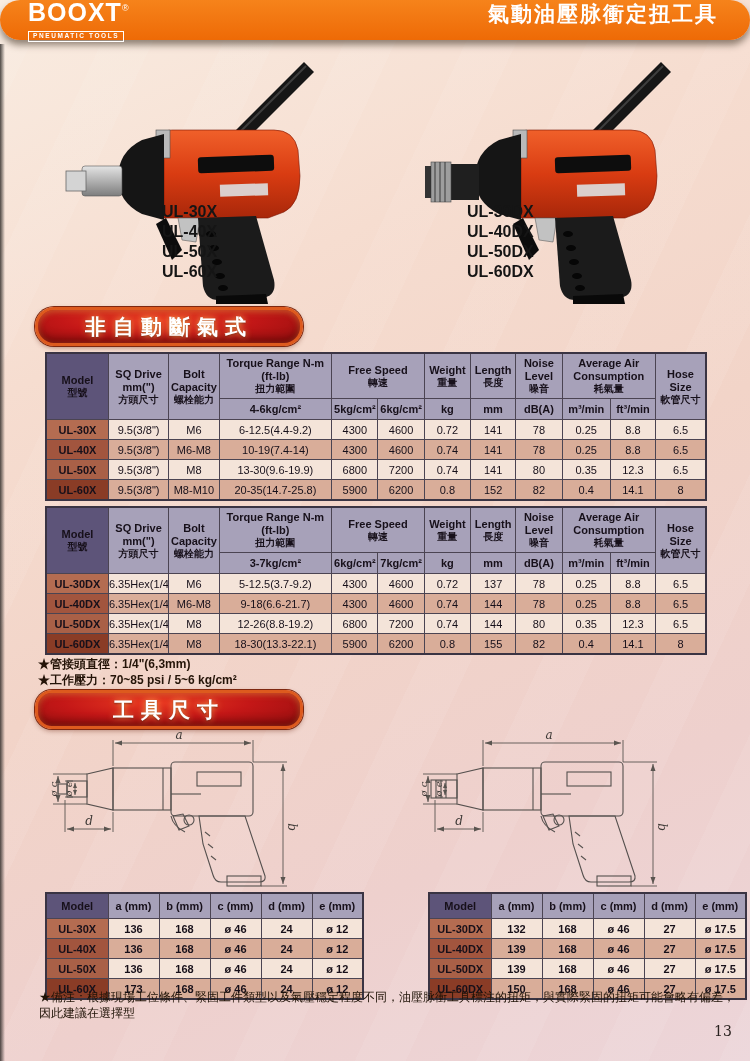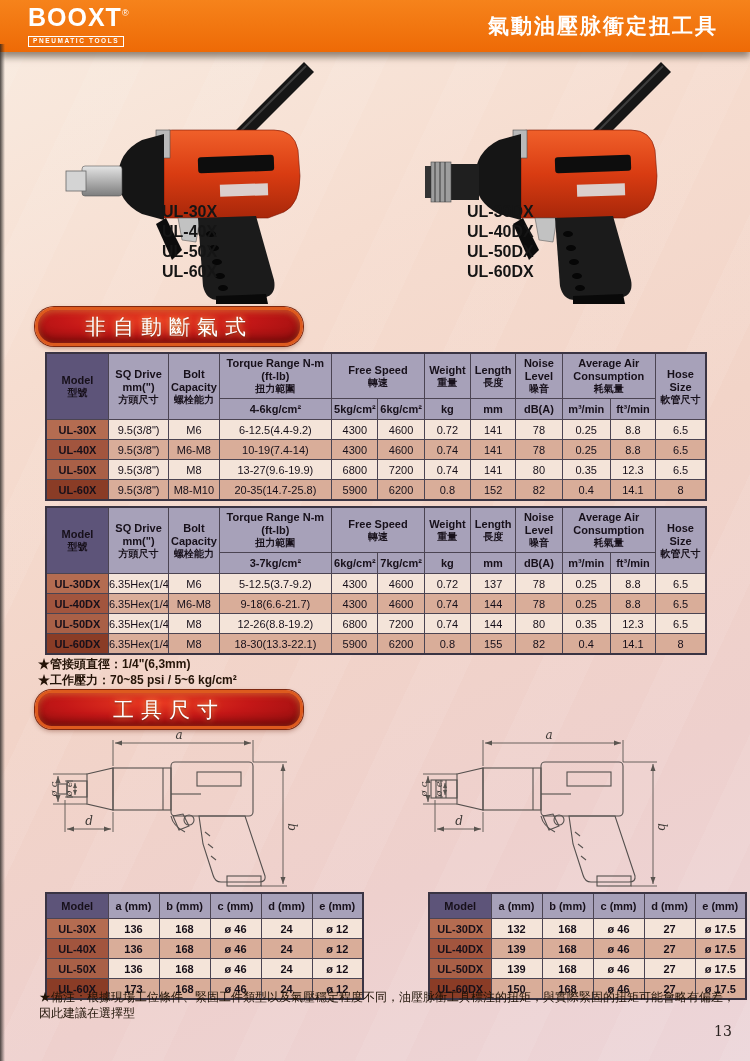--- a/index.html
+++ b/index.html
@@ -5,24 +5,24 @@
   html,body{margin:0;padding:0;background:#d9c4c2;}
   .page{position:relative;width:750px;height:1061px;margin:0 auto;overflow:hidden;
     font-family:"Liberation Sans",sans-serif;
     background:linear-gradient(155deg,#f9ece1 0%,#f6ddd0 28%,#f2d4c8 52%,#eed0cd 76%,#ecd5d9 100%);}
   .page .streaks{position:absolute;inset:0;pointer-events:none;
     background:repeating-linear-gradient(115deg,rgba(255,255,255,0.07) 0 46px,rgba(255,255,255,0) 46px 110px);}
   .edge{position:absolute;left:0;top:44px;width:5px;height:1017px;
     background:linear-gradient(90deg,rgba(35,32,30,.8),rgba(35,32,30,0));z-index:9;}
 
   
-  .topbar{position:absolute;left:0;top:0;width:750px;height:52px;
+  .topbar{position:absolute;left:0;top:0;width:750px;height:40px;
     background:linear-gradient(#f6831b,#ee6a06);z-index:5;
-    display:flex;align-items:center;justify-content:space-between;
-    box-shadow:0 5px 7px rgba(60,45,30,.55);}
+    display:flex;align-items:flex-start;justify-content:space-between;
+    box-shadow:0 5px 7px rgba(60,45,30,.55);border-radius:21px;}
   .logo{margin-left:28px;color:#fff;line-height:1;}
   .logo-main{font-size:25px;font-weight:bold;letter-spacing:1px;}
   .logo-main sup{font-size:9px;vertical-align:10px;font-weight:normal;}
   .logo-sub{display:inline-block;border:1px solid #fff;padding:1px 4px;margin-top:2px;
     font-size:6.5px;letter-spacing:1.6px;font-weight:bold;}
   .title-zh{margin-right:32px;color:#fff;font-size:21px;font-weight:bold;letter-spacing:2px;}
 
   
   .products{position:absolute;left:30px;top:52px;width:690px;height:254px;display:flex;}
   .product{position:relative;width:345px;height:254px;}
@@ -33,21 +33,21 @@
     font-size:16px;font-weight:bold;color:#151515;line-height:20px;}
   .product.p1 .models{left:132px;}
   .product.p2 .models{left:92px;}
 
   
   .banner{position:absolute;left:35px;width:262px;height:33px;border-radius:19px;
     background:radial-gradient(ellipse at 45% 30%,#ea3a22 0%,#c41717 46%,#8e0d0d 100%);
     border:3px solid #dd5a1e;box-shadow:0 0 0 1px #7e2810,0 2px 5px rgba(110,40,20,.45),
       inset 0 2px 6px rgba(255,170,70,.45),inset 0 -4px 8px rgba(60,0,0,.5);
     display:flex;align-items:center;justify-content:center;}
-  .banner span{color:#fff;font-size:21px;font-weight:normal;letter-spacing:7px;
+  .banner span{color:#fff;font-size:21px;font-weight:bold;letter-spacing:7px;
     text-shadow:0 0 6px rgba(255,190,90,.9),0 1px 2px rgba(80,0,0,.8);}
   .banner1{top:307px;}
   .banner2{top:690px;border-radius:17px;}
 
   
   table.t{border-collapse:collapse;table-layout:fixed;position:absolute;
     font-family:"Liberation Sans",sans-serif;background:#f4e4d9;}
   table.t th,table.t td{border:1px solid #4b4452;text-align:center;vertical-align:middle;
     color:#17101a;overflow:hidden;}
   table.t{border:2px solid #3a3443;}
@@ -333,21 +333,21 @@
           <td>141</td>
           <td>78</td>
           <td>0.25</td>
           <td>8.8</td>
           <td>6.5</td>
         </tr>
         <tr>
           <td>UL-50X</td>
           <td>9.5(3/8")</td>
           <td>M8</td>
-          <td>13-27(9.6-19.9)</td>
+          <td>13-30(9.6-19.9)</td>
           <td>6800</td>
           <td>7200</td>
           <td>0.74</td>
           <td>141</td>
           <td>80</td>
           <td>0.35</td>
           <td>12.3</td>
           <td>6.5</td>
         </tr>
         <tr>

